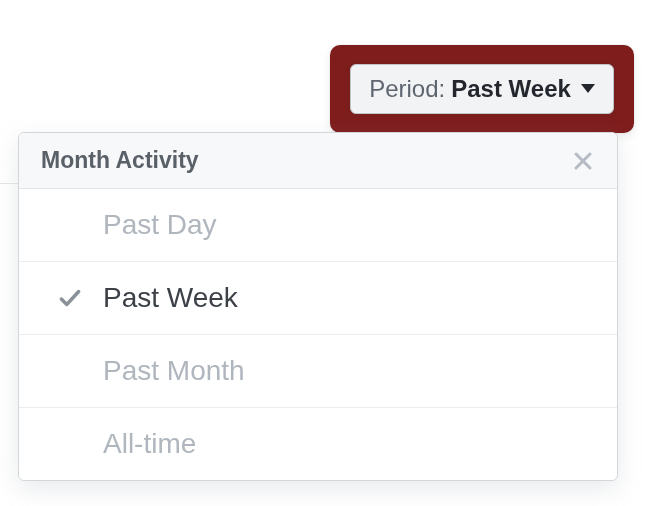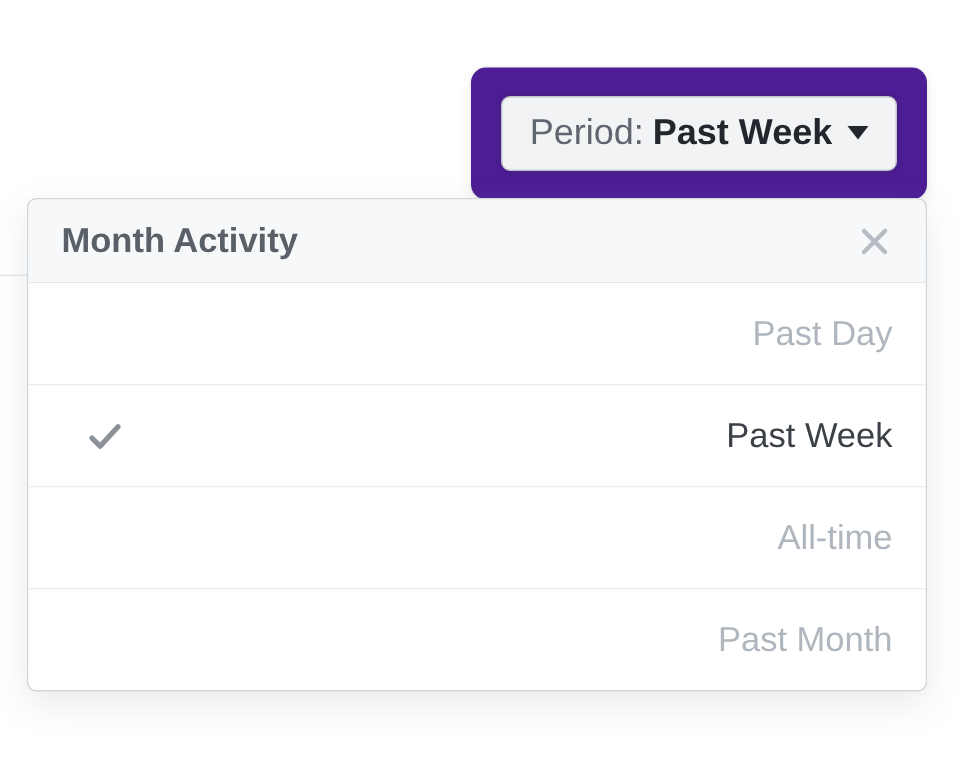--- a/index.html
+++ b/index.html
@@ -3,24 +3,24 @@
 <meta charset="utf-8">
 <style>
   * { box-sizing: border-box; margin: 0; padding: 0; }
   html, body { width: 652px; height: 506px; font-family: -apple-system, BlinkMacSystemFont, "Segoe UI", Helvetica, Arial, sans-serif; background: #fff; }
   .canvas { position: relative; width: 652px; height: 506px; }
 
   
   .period-frame {
     position: absolute;
     top: 45px;
-    left: 314px;
+    left: 330px;
     width: 304px;
     height: 88px;
-    background: #4c1d95;
+    background: #7f1d1d;
     border-radius: 10px;
     box-shadow: 0 0 0 1px rgba(0,0,0,0.03), 0 4px 10px rgba(0,0,0,0.08);
     display: flex;
     align-items: center;
     justify-content: center;
   }
   .period-btn {
     display: inline-flex;
     align-items: center;
     gap: 6px;
@@ -77,26 +77,25 @@
     align-items: center;
     justify-content: center;
     cursor: pointer;
   }
   .dd-close svg { stroke: #b6bcc3; }
 
   .dd-list { list-style: none; }
   .dd-item {
     position: relative;
     padding: 20px 22px 20px 84px;
-    font-size: 23px;
+    font-size: 28px;
     color: #b0b6bd;
     border-bottom: 1px solid #ececee;
     cursor: pointer;
     background: #fff;
-    text-align: right;
   }
   .dd-item:last-child { border-bottom: none; border-bottom-left-radius: 6px; border-bottom-right-radius: 6px; }
   .dd-item.selected { color: #3c4147; }
   .dd-check {
     position: absolute;
     left: 38px;
     top: 50%;
     transform: translateY(-50%);
     width: 26px; height: 26px;
     display: none;
@@ -146,22 +145,22 @@
       <li class="dd-item selected">
         <span class="dd-check">
           <svg width="26" height="26" viewBox="0 0 24 24" fill="none" stroke-width="3.2" stroke-linecap="round" stroke-linejoin="round">
               <polyline points="4 13 9 18 20 6"></polyline>
             </svg>
         </span>
         <span>Past Week</span>
       </li>
       <li class="dd-item">
         
-        <span>All-time</span>
+        <span>Past Month</span>
       </li>
       <li class="dd-item">
         
-        <span>Past Month</span>
+        <span>All-time</span>
       </li>
     </ul>
   </div>
 
 </div>
 
 </body></html>

